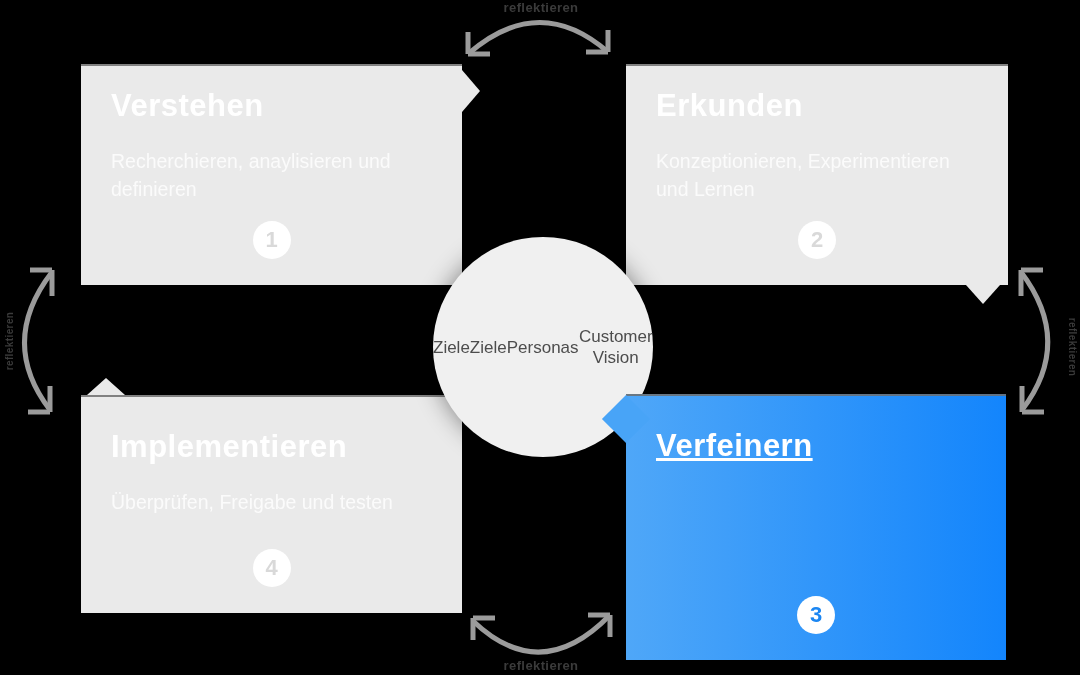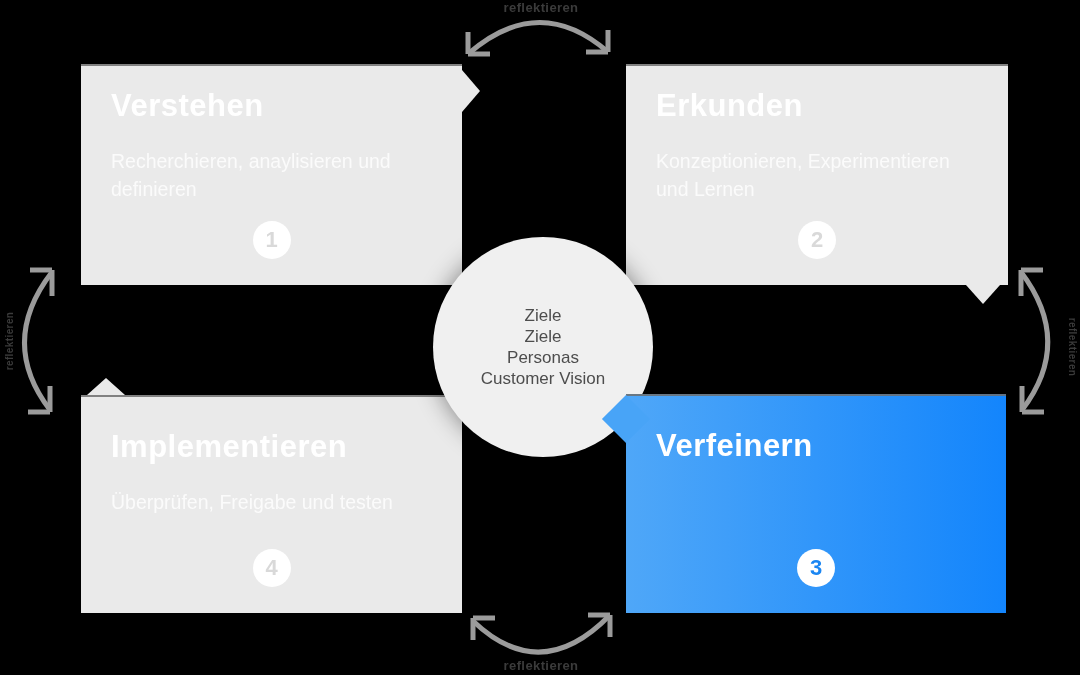--- a/index.html
+++ b/index.html
@@ -13,22 +13,22 @@
     box-sizing:border-box;padding:22px 30px 0 30px;
   }
   .card h2{
     margin:0;font-size:31px;font-weight:700;letter-spacing:.5px;color:#fff;
   }
   .card p{
     margin:24px 0 0 0;font-size:19.5px;line-height:1.42;color:#fbfbfb;font-weight:400;
   }
   .card--tl{left:81px;top:64px;width:381px;height:221px;}
   .card--tr{left:626px;top:64px;width:382px;height:221px;}
-  .card--br{left:626px;top:394px;width:380px;height:219px;z-index:3;
-    background:linear-gradient(to right,#4fa7f8,#1385fc);}
+  .card--br{left:626px;top:394px;width:380px;height:266px;z-index:3;
+    background:linear-gradient(to right,#4fa7f8,#1385fc);text-decoration:underline;}
   .card--br h2{margin-top:10px;}
   .card--bl{left:81px;top:395px;width:381px;height:218px;}
   .card--bl h2{margin-top:10px;}
   .badge{
     position:absolute;left:50%;bottom:26px;transform:translateX(-50%);
     width:38px;height:38px;border-radius:50%;background:#fff;
     display:flex;align-items:center;justify-content:center;
     font-size:22px;font-weight:700;color:#d9d9d9;
   }
   .card--br .badge{color:#1b86f2;}
@@ -38,21 +38,21 @@
     border-bottom:21px solid transparent;border-left:18px solid #eaeaea;}
   .tail-s{bottom:-19px;right:8px;border-left:17px solid transparent;
     border-right:17px solid transparent;border-top:19px solid #eaeaea;}
   .tail-n{top:-19px;left:6px;border-left:19px solid transparent;
     border-right:19px solid transparent;border-bottom:17px solid #eaeaea;}
   .tail-nw{left:-17px;top:6px;width:34px;height:34px;background:#48a4f7;
     transform:rotate(45deg);}
   
   .hub{
     position:absolute;left:433px;top:237px;width:220px;height:220px;border-radius:50%;
-    background:#f0f0f0;z-index:2;display:flex;flex-direction:column;
+    background:#f0f0f0;z-index:2;display:flex;
     align-items:center;justify-content:center;
     box-shadow:0 0 24px rgba(0,0,0,.45);
   }
   .hub div{font-size:17px;line-height:21px;color:#4d4d4d;text-align:center;}
   
   svg.cyc{position:absolute;overflow:visible;}
   svg.cyc path,svg.cyc line{stroke:#9b9b9b;stroke-width:5;fill:none;}
   .cyc-top{left:456px;top:8px;}
   .cyc-bottom{left:456px;top:596px;}
   .cyc-right{left:1002px;top:256px;}

